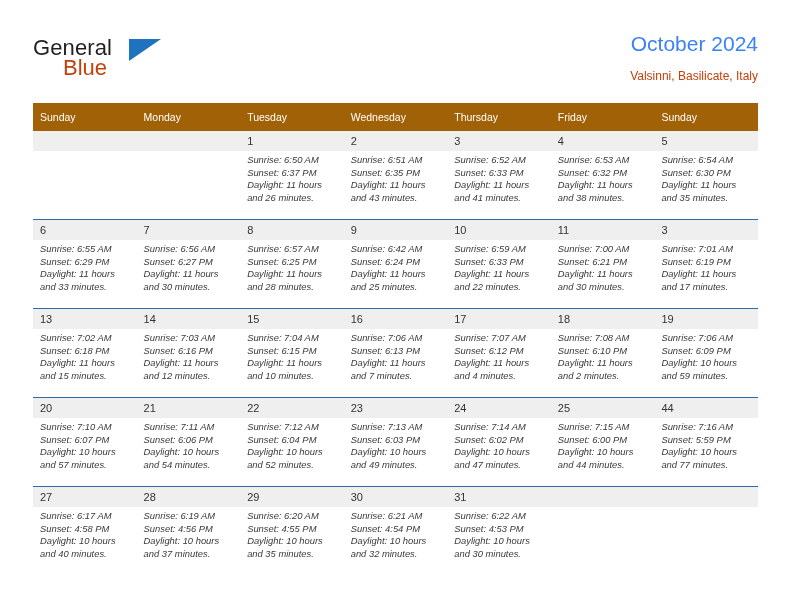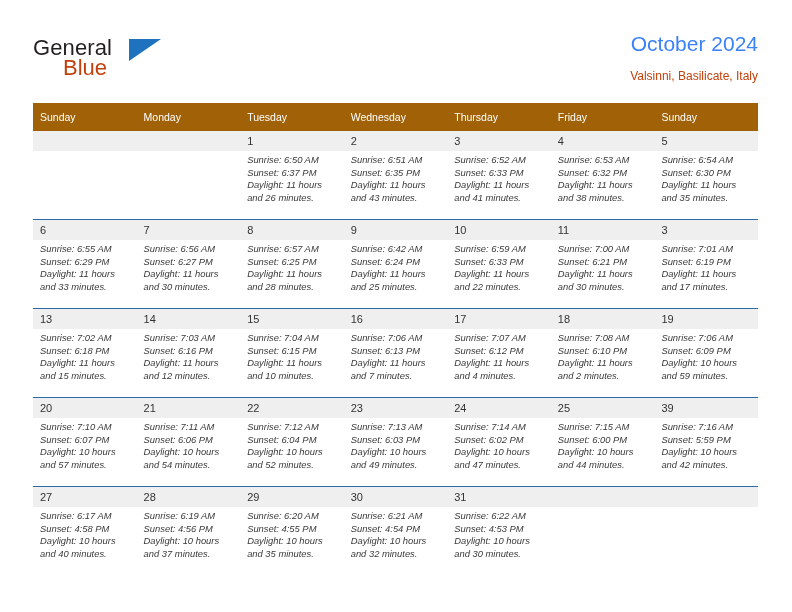--- a/index.html
+++ b/index.html
@@ -415,26 +415,26 @@
           <td>
             <div class="daynum">25</div>
             <div class="details">
               <div>Sunrise: 7:15 AM</div>
               <div>Sunset: 6:00 PM</div>
               <div>Daylight: 10 hours</div>
               <div>and 44 minutes.</div>
             </div>
           </td>
           <td>
-            <div class="daynum">39</div>
+            <div class="daynum">44</div>
             <div class="details">
               <div>Sunrise: 7:16 AM</div>
               <div>Sunset: 5:59 PM</div>
               <div>Daylight: 10 hours</div>
-              <div>and 42 minutes.</div>
+              <div>and 77 minutes.</div>
             </div>
           </td>
         </tr>
         <tr class="week">
           <td>
             <div class="daynum">27</div>
             <div class="details">
               <div>Sunrise: 6:17 AM</div>
               <div>Sunset: 4:58 PM</div>
               <div>Daylight: 10 hours</div>

